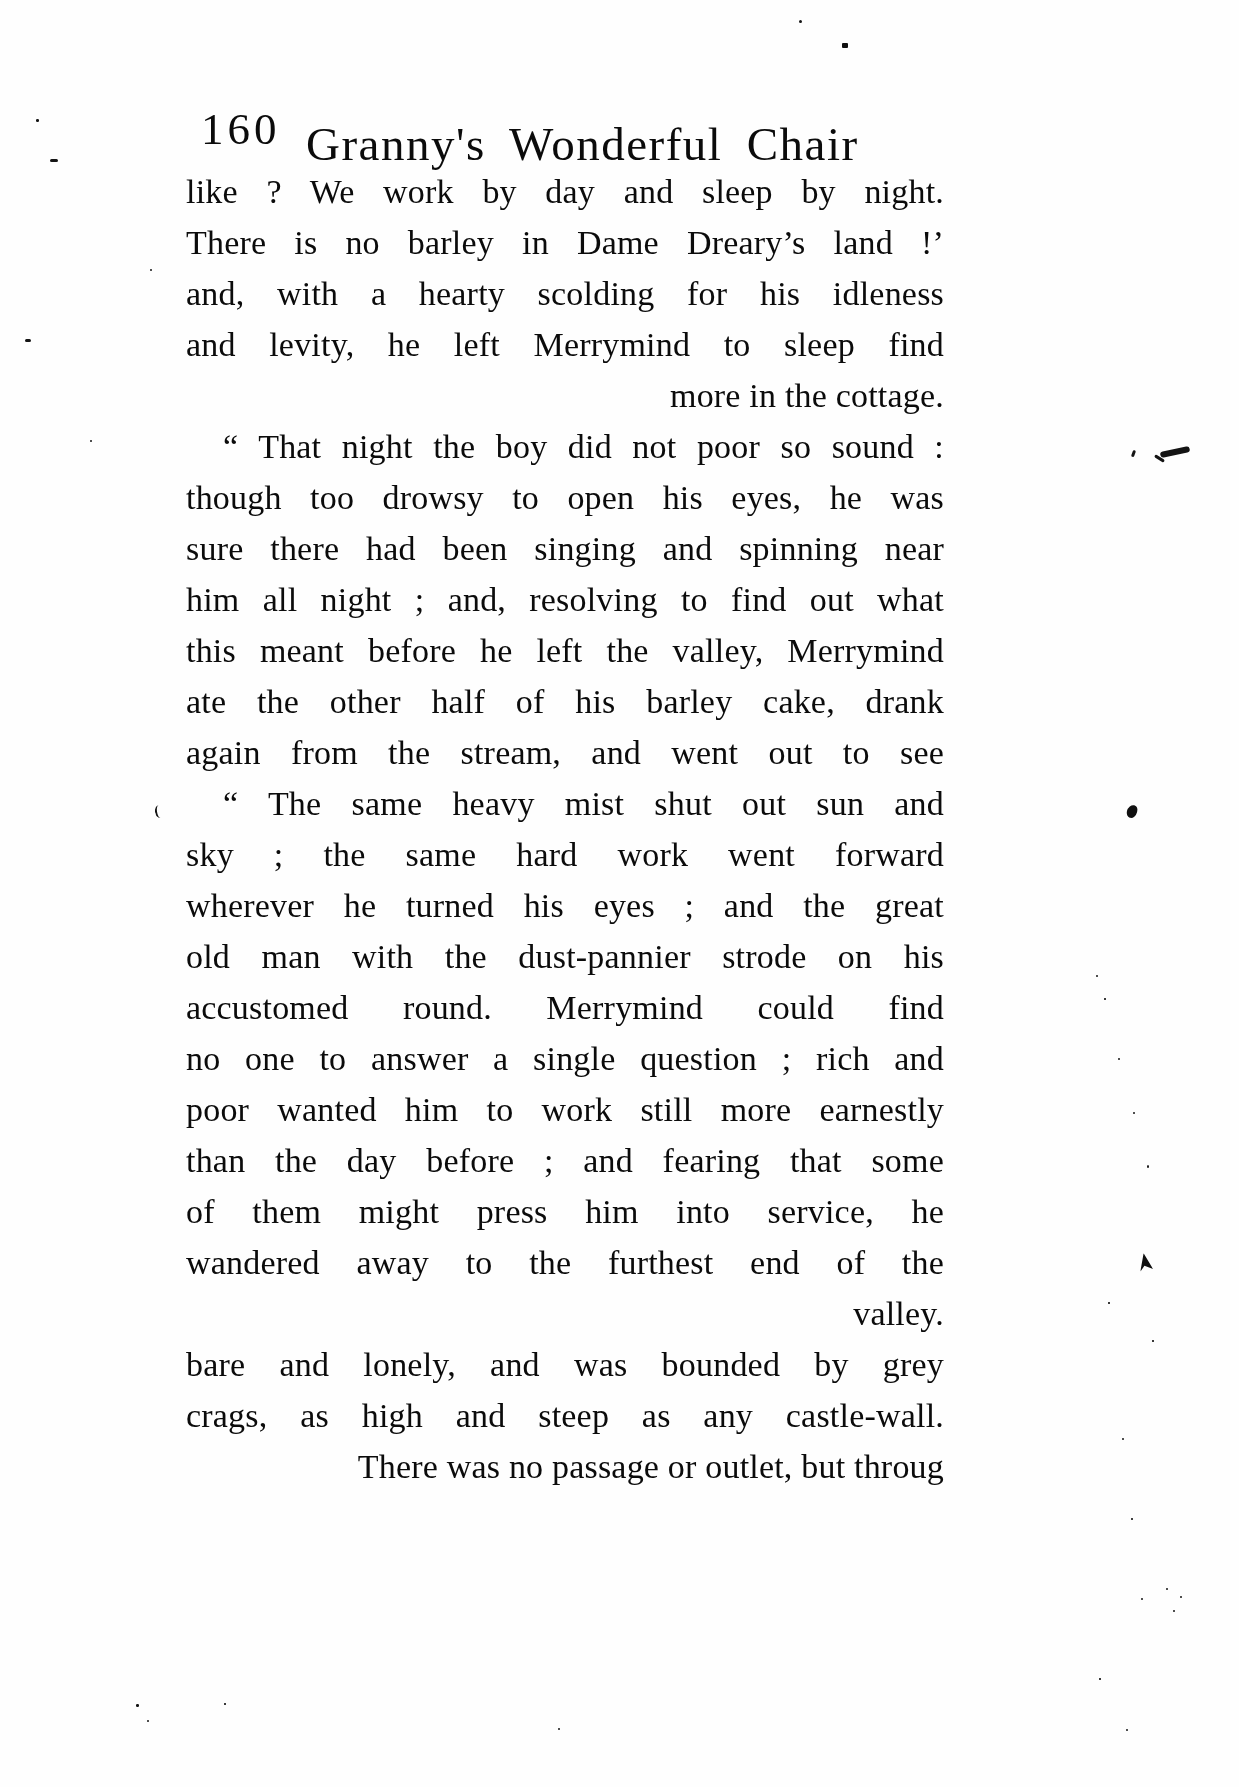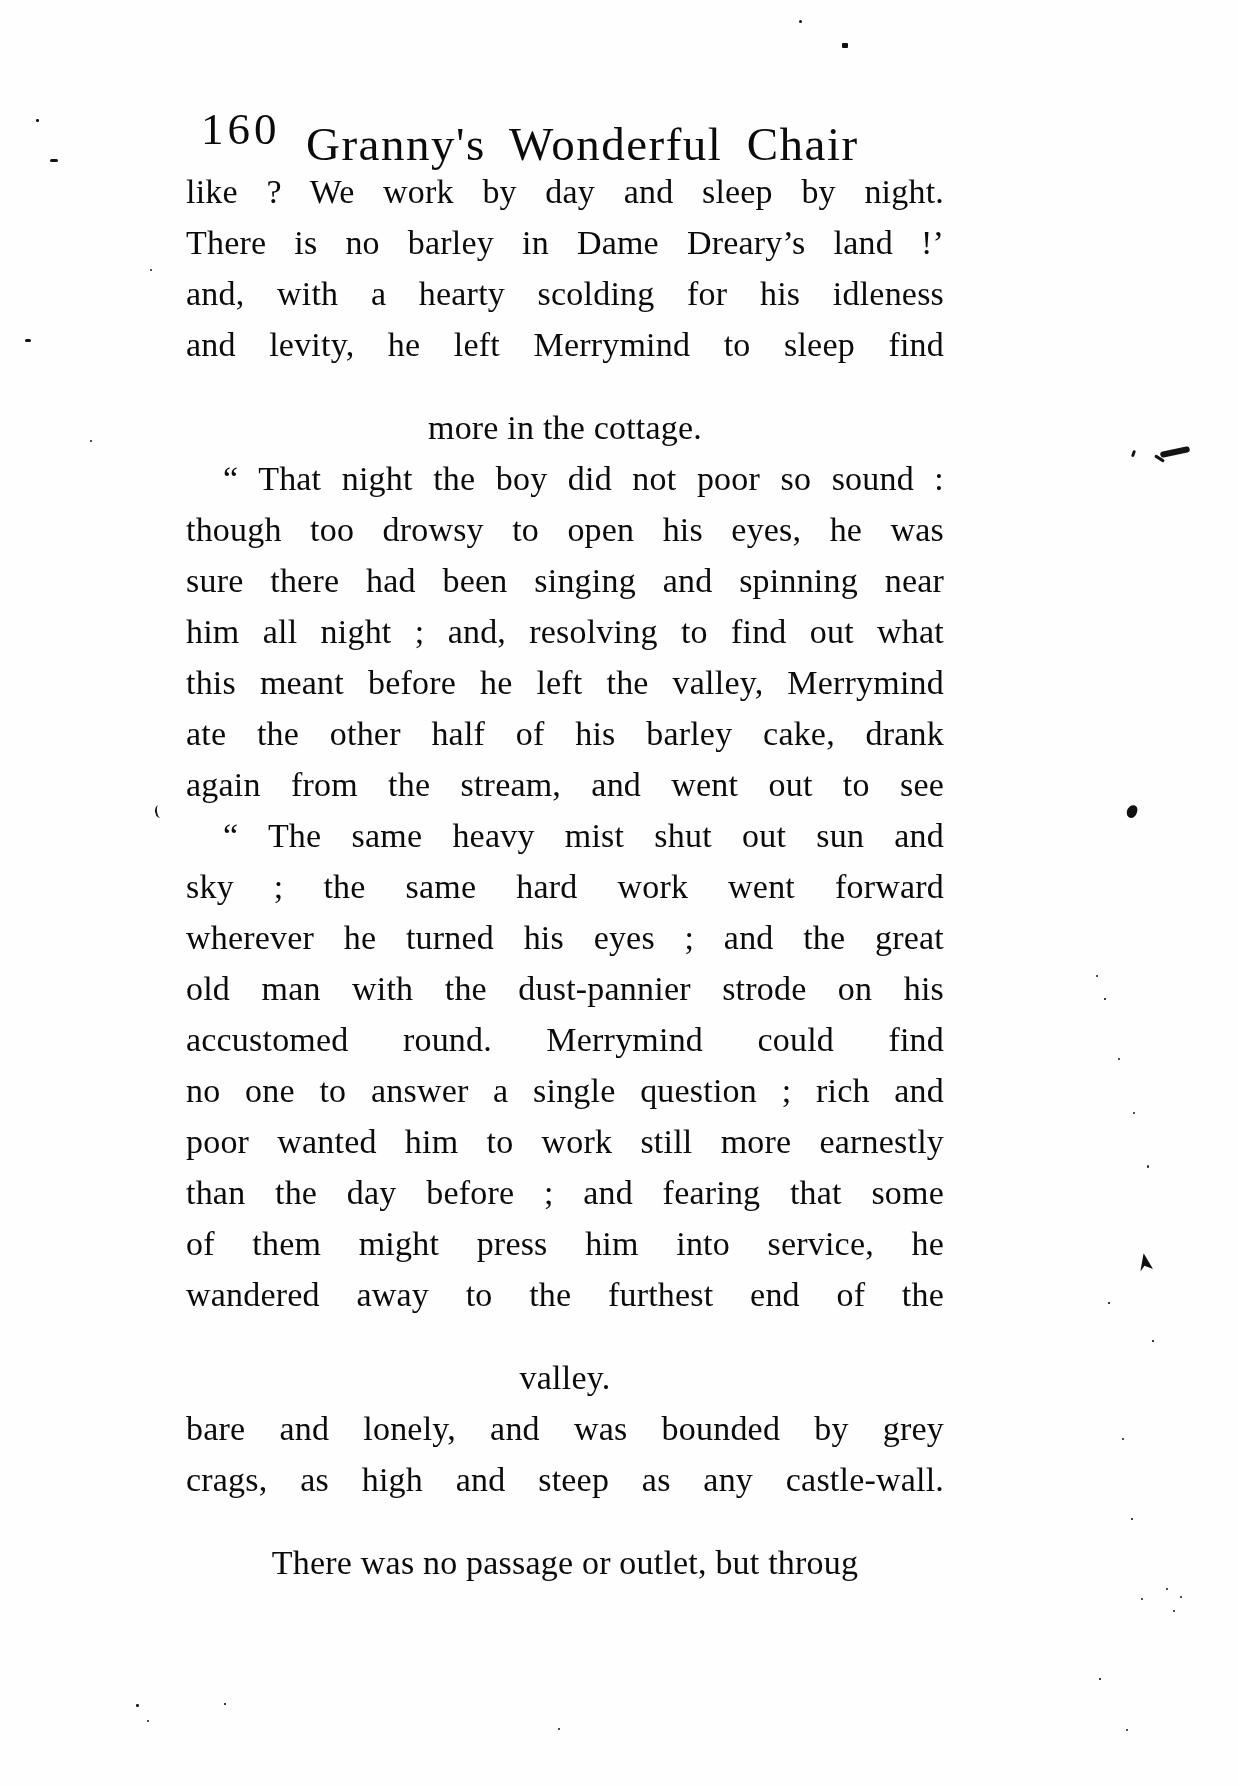--- a/index.html
+++ b/index.html
@@ -25,21 +25,21 @@
     font-size: 47px; letter-spacing: 1.5px; word-spacing: 11px; margin-top: 20px;
   }
 
   
   .textblock { position: absolute; left: 186px; top: 166px; width: 758px; }
   .line {
     height: 51px; line-height: 51px;
     font-size: 34px; letter-spacing: 0.2px;
   }
   .just { text-align: justify; text-align-last: justify; }
-  .left { text-align: center; margin-top: 32px; }
+  .left { text-align: right; }
   .indent { text-indent: 37px; }
 
   
   .speck { position: absolute; background: #141414; border-radius: 50%; }
   .dash  { position: absolute; background: #141414; border-radius: 2px; }
   .blob  { position: absolute; background: #101010; }
   .sq1 { left: 799px; top: 20px;  width: 3px;   height: 3px; }
   .sq2 { left: 842px; top: 43px;  width: 6px;   height: 5px; border-radius: 1px; }
   .sq3 { left: 36px;  top: 119px; width: 2.5px; height: 2.5px; }
   .sq4 { left: 50px;  top: 159px; width: 8px;   height: 2.5px; }

